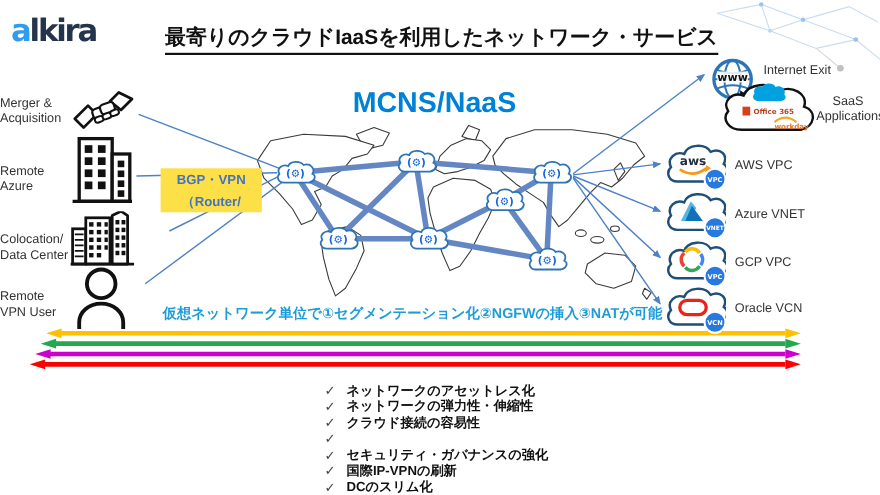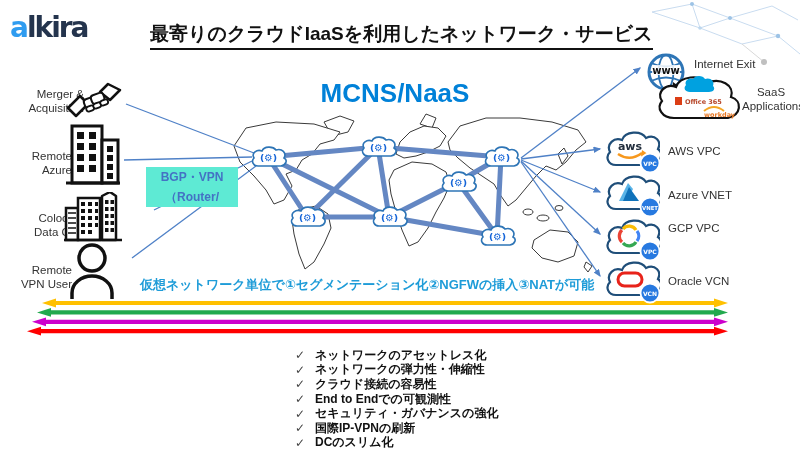--- a/index.html
+++ b/index.html
@@ -7,28 +7,28 @@
          font-family:"Liberation Sans","DejaVu Sans",sans-serif;}
   .abs{position:absolute;}
   
   .logo{left:10px;top:4px;font-family:"DejaVu Sans",sans-serif;font-weight:bold;
         font-size:28px;letter-spacing:-2px;line-height:48px;}
   .logo .a1{color:#2f9cf0;} .logo .a2{color:#24344d;}
   
   .title{left:150px;top:21px;font-size:19px;font-weight:bold;color:#111;
          border-bottom:2.5px solid #111;padding-bottom:1px;white-space:nowrap;}
   
-  .srclabel{font-size:11.5px;color:#333;text-align:right;line-height:13.5px;}
-  
-  .bgp{left:146px;top:167px;width:92px;text-align:center;color:#4472c4;font-weight:bold;
-       font-size:12px;line-height:20px;background:#5eead4;}
+  .srclabel{font-size:11.5px;color:#333;text-align:left;line-height:13.5px;}
+  
+  .bgp{left:146px;top:153px;width:92px;text-align:center;color:#4472c4;font-weight:bold;
+       font-size:12px;line-height:20px;background:#fde047;}
   
   .mcns{left:280px;top:78px;width:230px;text-align:center;color:#0081d8;
         font-weight:bold;font-size:26px;}
-  .caption{left:140px;top:276px;width:470px;color:#1e9cd8;
+  .caption{left:140px;top:276px;width:470px;text-align:center;color:#1e9cd8;
            font-weight:bold;font-size:13px;}
   
   .rlabel{font-size:11.5px;color:#333;white-space:nowrap;}
   .rlabel2{font-size:11.5px;color:#333;text-align:center;line-height:13.5px;}
   
   .benefits-title{left:300px;top:331px;width:200px;text-align:center;font-size:12.5px;
                   font-weight:bold;color:#111;text-decoration:underline;}
   .benefits{left:295px;top:348px;}
   .brow{display:flex;align-items:center;height:14.6px;font-size:12px;font-weight:bold;color:#111;}
   .brow .chk{color:#444;width:20px;font-weight:bold;}
@@ -312,21 +312,21 @@
     <path d="M12 35 C4 35 1 27 6 22 C2 14 10 7 18 10 C21 1 37 0 42 8 C51 4 58 11 54 19 C60 23 57 33 48 35 Z" fill="#fff" stroke="#1f4e79" stroke-width="2.2"></path>
     <g fill="none" stroke-width="3.2">
       <path d="M18 24 A8 8 0 0 1 18 12" stroke="#ea4335"></path>
       <path d="M19 11 A8 8 0 0 1 32 12" stroke="#fbbc04"></path>
       <path d="M33 13 A8 8 0 0 1 33 23" stroke="#4285f4"></path>
       <path d="M32 24 A8 8 0 0 1 19 25" stroke="#34a853"></path>
     </g>
     <circle cx="46" cy="33" r="9.5" fill="#2779e0" stroke="#fff" stroke-width="1.8"></circle>
     <text x="46" y="35.5" font-size="6" font-weight="bold" fill="#fff" text-anchor="middle" font-family="DejaVu Sans, sans-serif">VPC</text>
   </svg>
-  <div class="abs rlabel" style="left:668px;top:222px;">GCP VPC</div>
+  <div class="abs rlabel" style="left:668px;top:233px;">GCP VPC</div>
 
   <svg class="abs" style="left:604px;top:260px;" width="56" height="44" viewBox="0 0 56 44">
     <path d="M12 35 C4 35 1 27 6 22 C2 14 10 7 18 10 C21 1 37 0 42 8 C51 4 58 11 54 19 C60 23 57 33 48 35 Z" fill="#fff" stroke="#1f4e79" stroke-width="2.2"></path>
     <rect x="14" y="13" width="24" height="13" rx="6.5" fill="none" stroke="#e8231a" stroke-width="3"></rect>
     <circle cx="46" cy="33" r="9.5" fill="#2779e0" stroke="#fff" stroke-width="1.8"></circle>
     <text x="46" y="35.5" font-size="6" font-weight="bold" fill="#fff" text-anchor="middle" font-family="DejaVu Sans, sans-serif">VCN</text>
   </svg>
   <div class="abs rlabel" style="left:668px;top:275px;">Oracle VCN</div>
 
   <div class="abs benefits">
@@ -337,21 +337,20 @@
     <div class="brow">
       <span class="chk">✓</span>
       <span>ネットワークの弾力性・伸縮性</span>
     </div>
     <div class="brow">
       <span class="chk">✓</span>
       <span>クラウド接続の容易性</span>
     </div>
     <div class="brow">
       <span class="chk">✓</span>
-      <span>End to Endでの可観測性</span>
     </div>
     <div class="brow">
       <span class="chk">✓</span>
       <span>セキュリティ・ガバナンスの強化</span>
     </div>
     <div class="brow">
       <span class="chk">✓</span>
       <span>国際IP-VPNの刷新</span>
     </div>
     <div class="brow">

